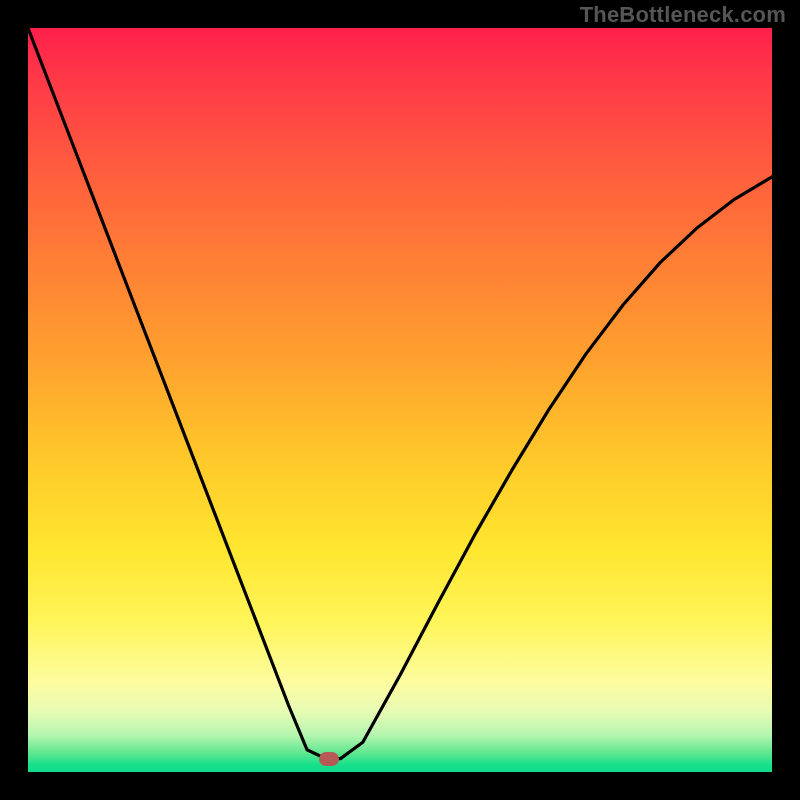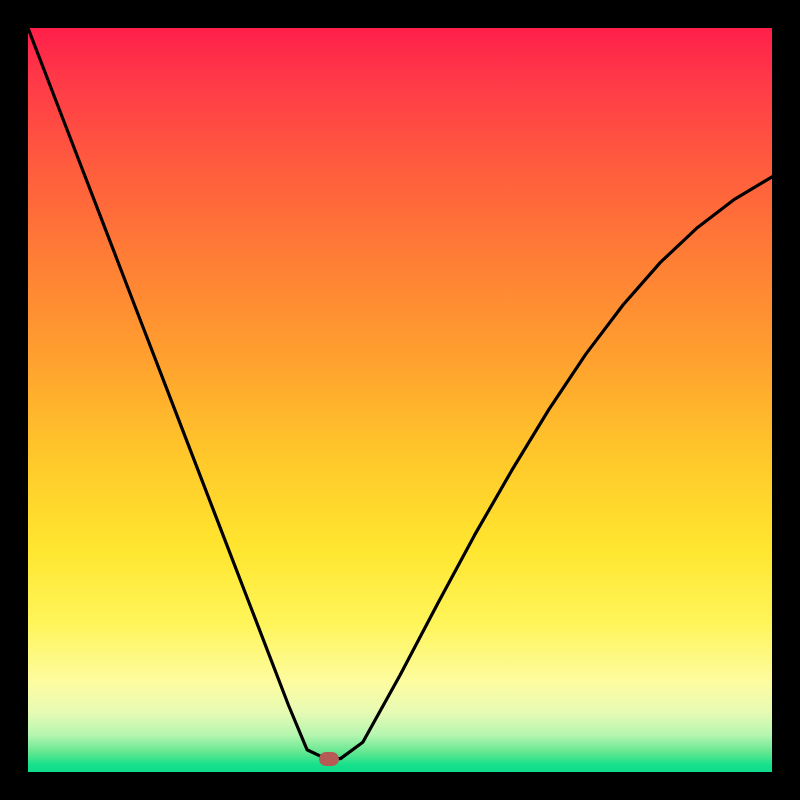--- a/index.html
+++ b/index.html
@@ -76,20 +76,21 @@
     height: 14px;
     border-radius: 7px / 7px;
     background: #b65a55;
     transform: translate(-50%, -50%);
   }
 </style>
 </head>
 <body>
 
 <div class="frame">
+  <div class="watermark">TheBottleneck.com</div>
 
   <div class="plot-area">
     <div class="gradient-bg"></div>
 
     <svg class="curve" viewBox="0 0 744 744" preserveAspectRatio="none">
       <path d="M0.0 0.0 L37.2 96.7 L74.4 193.4 L111.6 290.2 L148.8 386.9 L186.0 483.6 L223.2 580.3 L260.4 677.0 L279.0 721.7 L297.6 730.6 L312.5 730.6 L334.8 714.2 L372.0 647.3 L409.2 576.6 L446.4 507.4 L483.6 442.7 L520.8 381.7 L558.0 325.9 L595.2 276.8 L632.4 234.4 L669.6 199.4 L706.8 171.1 L744.0 148.8"></path>
     </svg>
 
     <div class="marker" style="left: 301.32px; top: 730.608px; background: rgb(182, 90, 85);"></div>
   </div>

